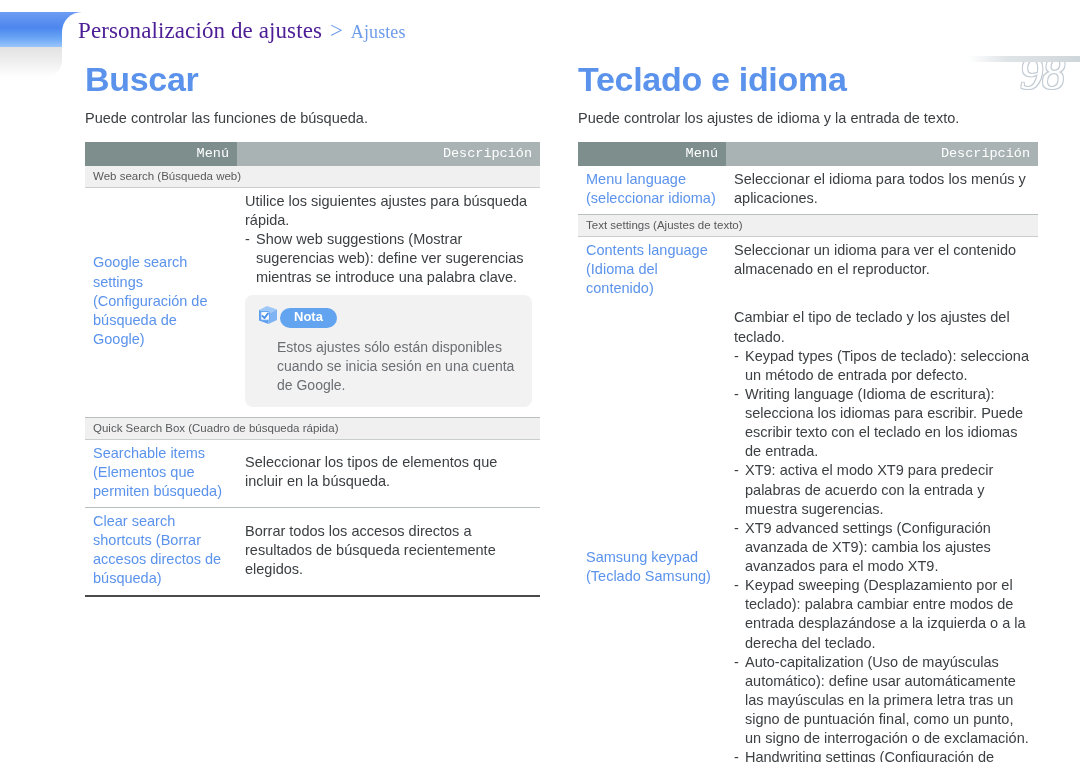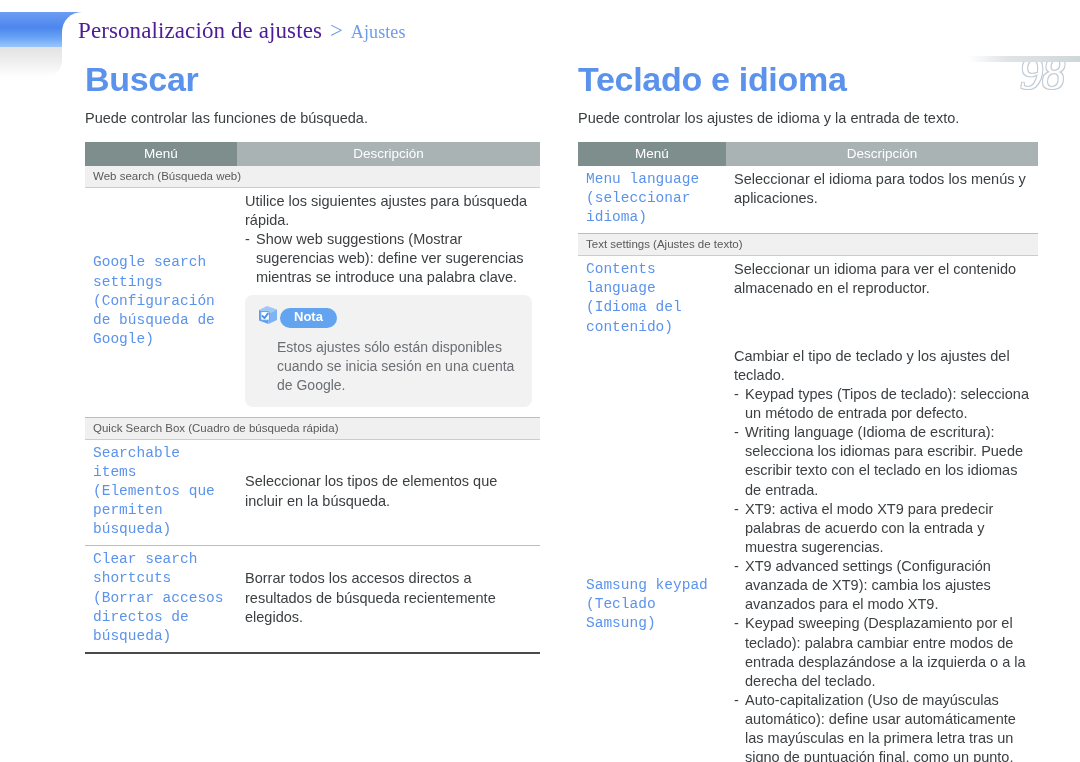--- a/index.html
+++ b/index.html
@@ -129,42 +129,42 @@
     table-layout: fixed;
   }
   table.spec .c-menu { width: 152px; }
   table.spec.right-tbl .c-menu { width: 148px; }
 
   table.spec thead th {
     padding: 4px 8px 5px 8px;
     font-size: 13.5px;
     font-weight: normal;
     color: #ffffff;
-    text-align: center;
+    text-align: right;
     vertical-align: middle;
     height: 23px;
+    font-family: Liberation Mono, monospace;
   }
   table.spec thead th.th-menu { background: #7e8e8d; }
   table.spec thead th.th-desc { background: #a9b3b3; }
 
   td.section-row {
     background: #f0f0f0;
     font-size: 11.5px;
     color: #58595b;
     padding: 4px 8px 5px 8px;
     border-bottom: 1px solid #c9cdce;
   }
 
   td.menu-cell {
     font-size: 14.5px;
     color: #5b93ec;
     line-height: 1.32;
     padding: 4px 8px 6px 8px;
     vertical-align: middle;
-    font-family: Liberation Mono, monospace;
   }
   td.desc-cell {
     font-size: 14.5px;
     color: #3c4043;
     line-height: 1.32;
     padding: 4px 8px 6px 8px;
     vertical-align: top;
   }
   td.desc-cell.vcenter { vertical-align: middle; }
 

